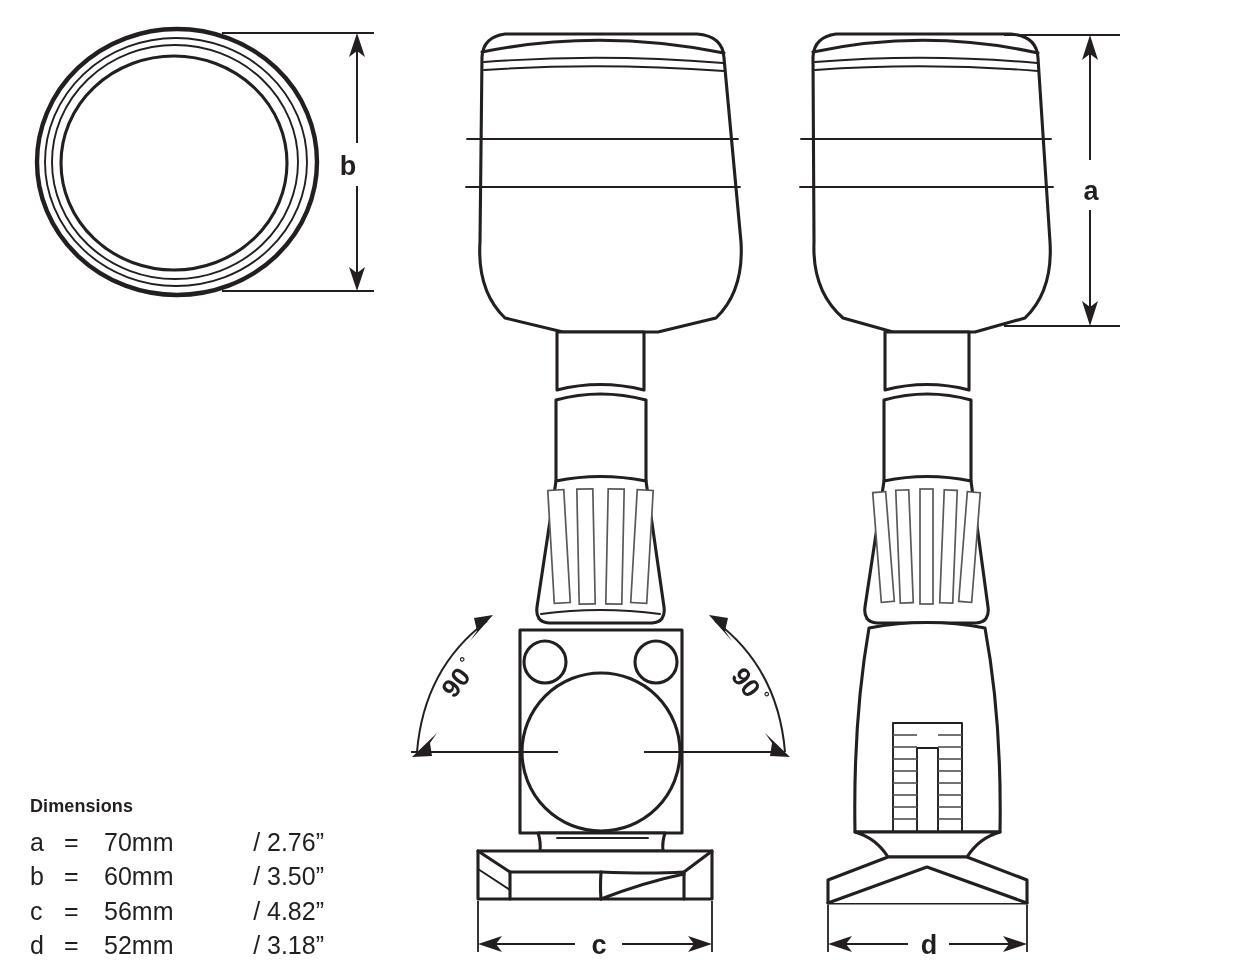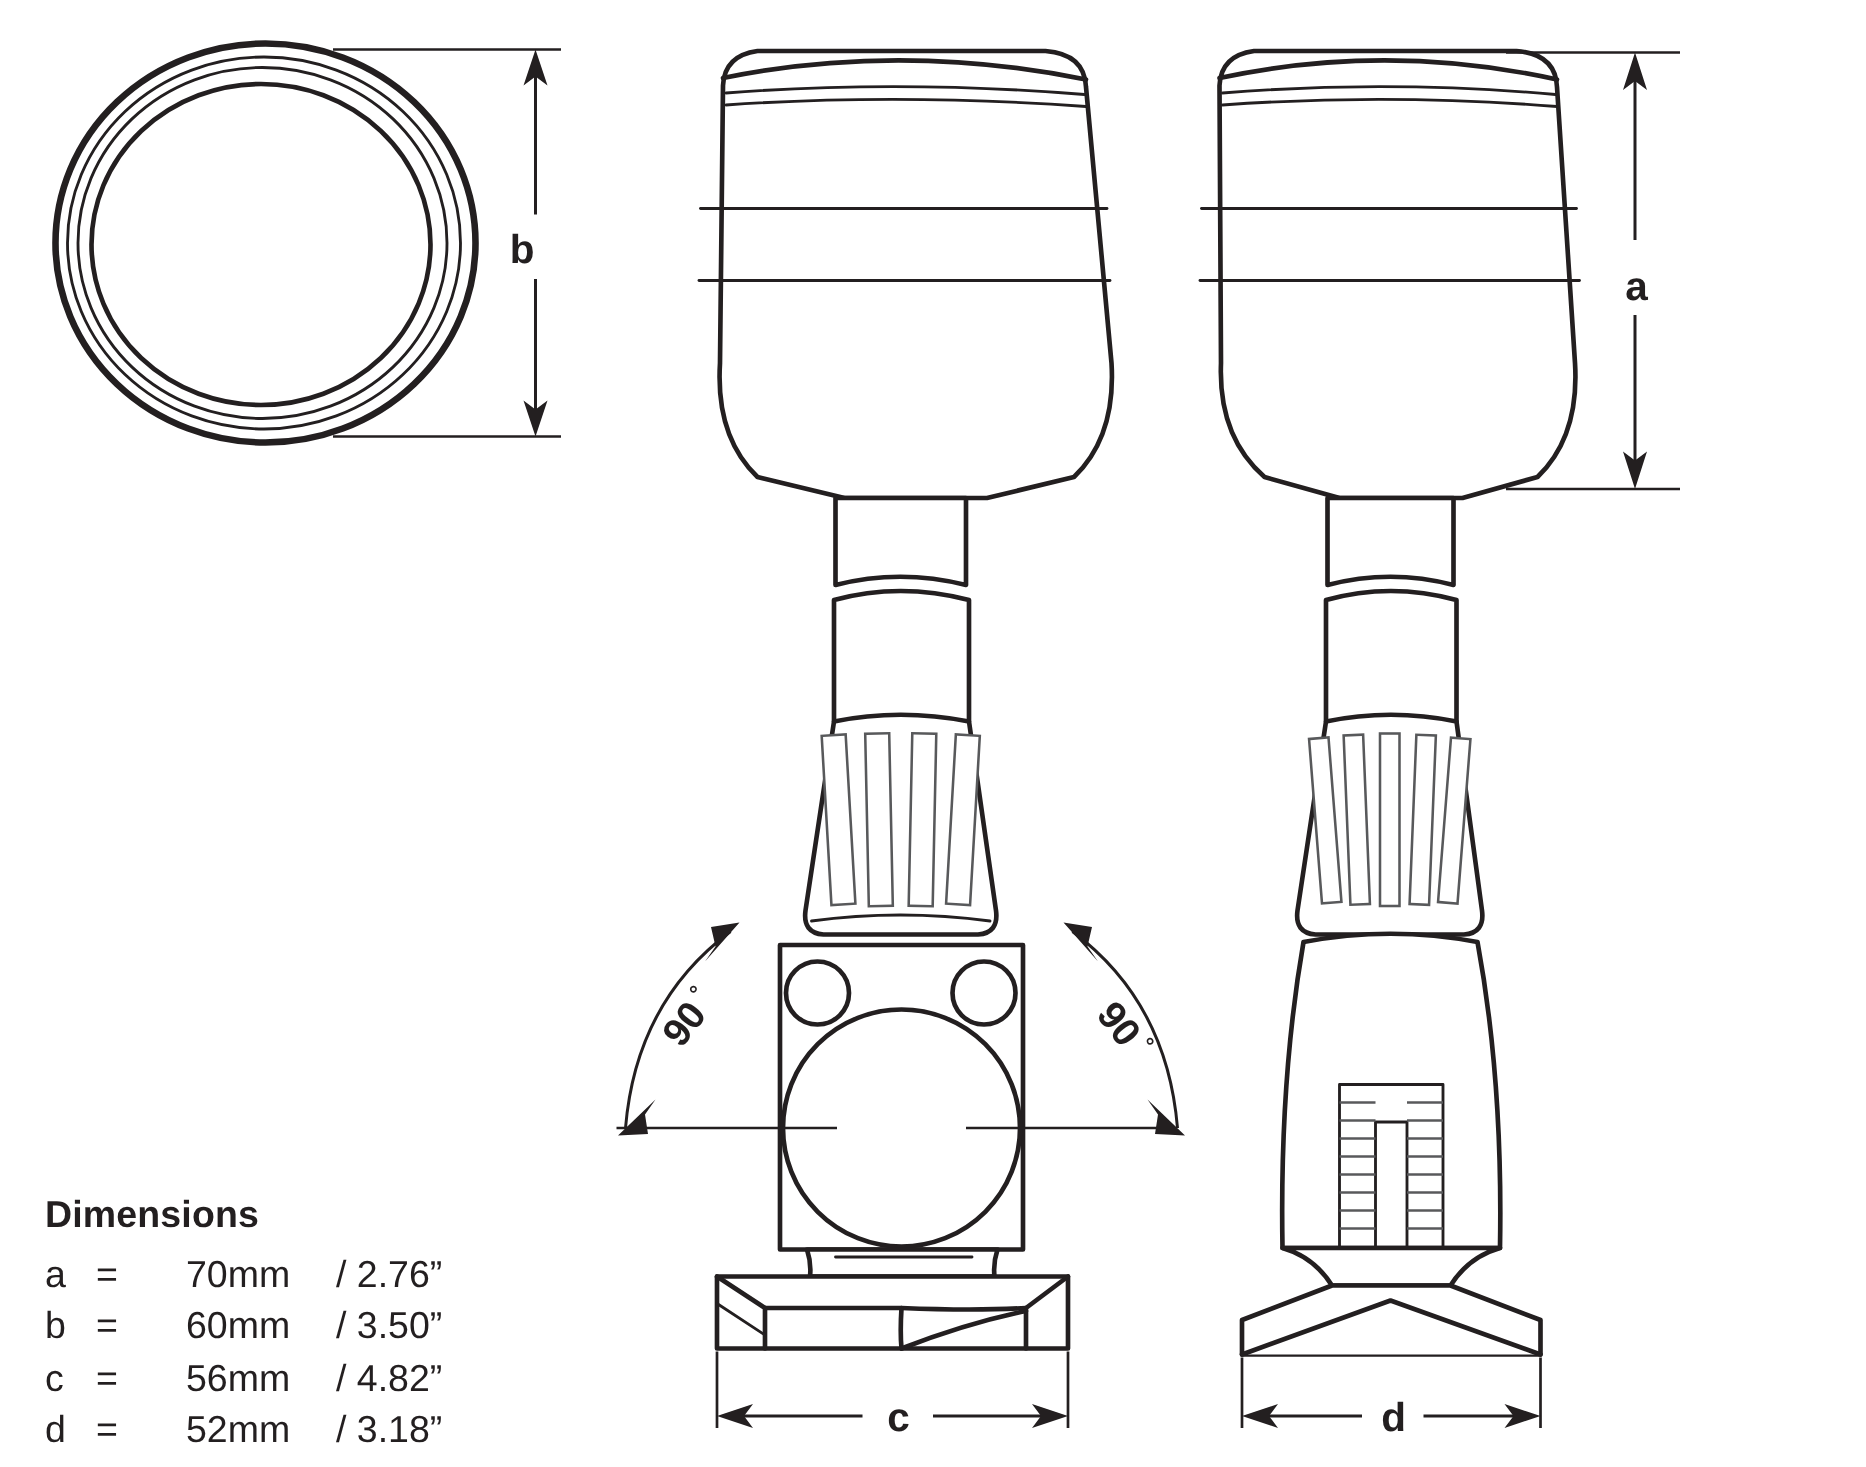--- a/index.html
+++ b/index.html
@@ -93,39 +93,39 @@
   }
 
   
   #dimensions-table {
     position: absolute;
     left: 30px;
     top: 796px;
     width: 330px;
   }
   #dimensions-table .dim-title {
-    font-size: 25px;
+    font-size: 18px;
     font-weight: 700;
     letter-spacing: 0.1px;
     color: #231f20;
     margin-bottom: 8px;
   }
   .dim-row {
     display: flex;
     align-items: baseline;
     font-size: 25px;
     font-weight: 400;
     color: #231f20;
     line-height: 1.37;
     white-space: nowrap;
   }
   .dim-key   { width: 34px; }
   .dim-eq    { width: 40px; }
-  .dim-mm    { width: 100px; margin-left: 20px; }
-  .dim-in    { width: 120px; }
+  .dim-mm    { width: 100px; }
+  .dim-in    { width: 120px; text-align: right; }
 </style>
 </head>
 <body>
 
 <div id="drawing-root">
   <svg class="sheet" viewBox="0 0 1244 978" xmlns="http://www.w3.org/2000/svg">
 
     <defs>
       <marker id="arrUp" markerWidth="14" markerHeight="20" refX="7" refY="1" orient="auto" markerUnits="userSpaceOnUse">
         <path d="M7 0 L13 20 L7 15 L1 20 Z" class="arrowfill"></path>

